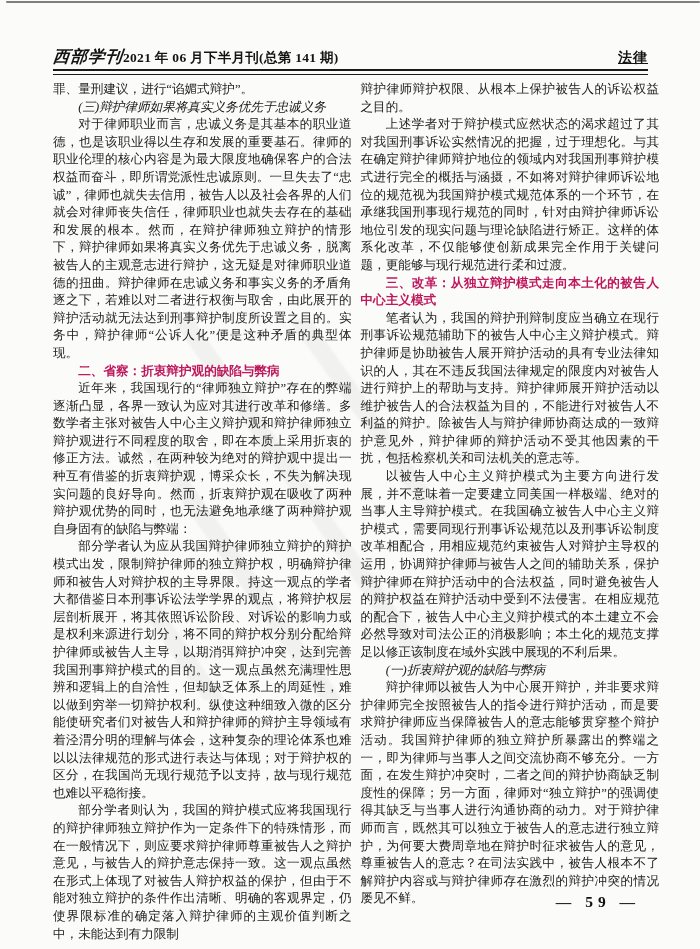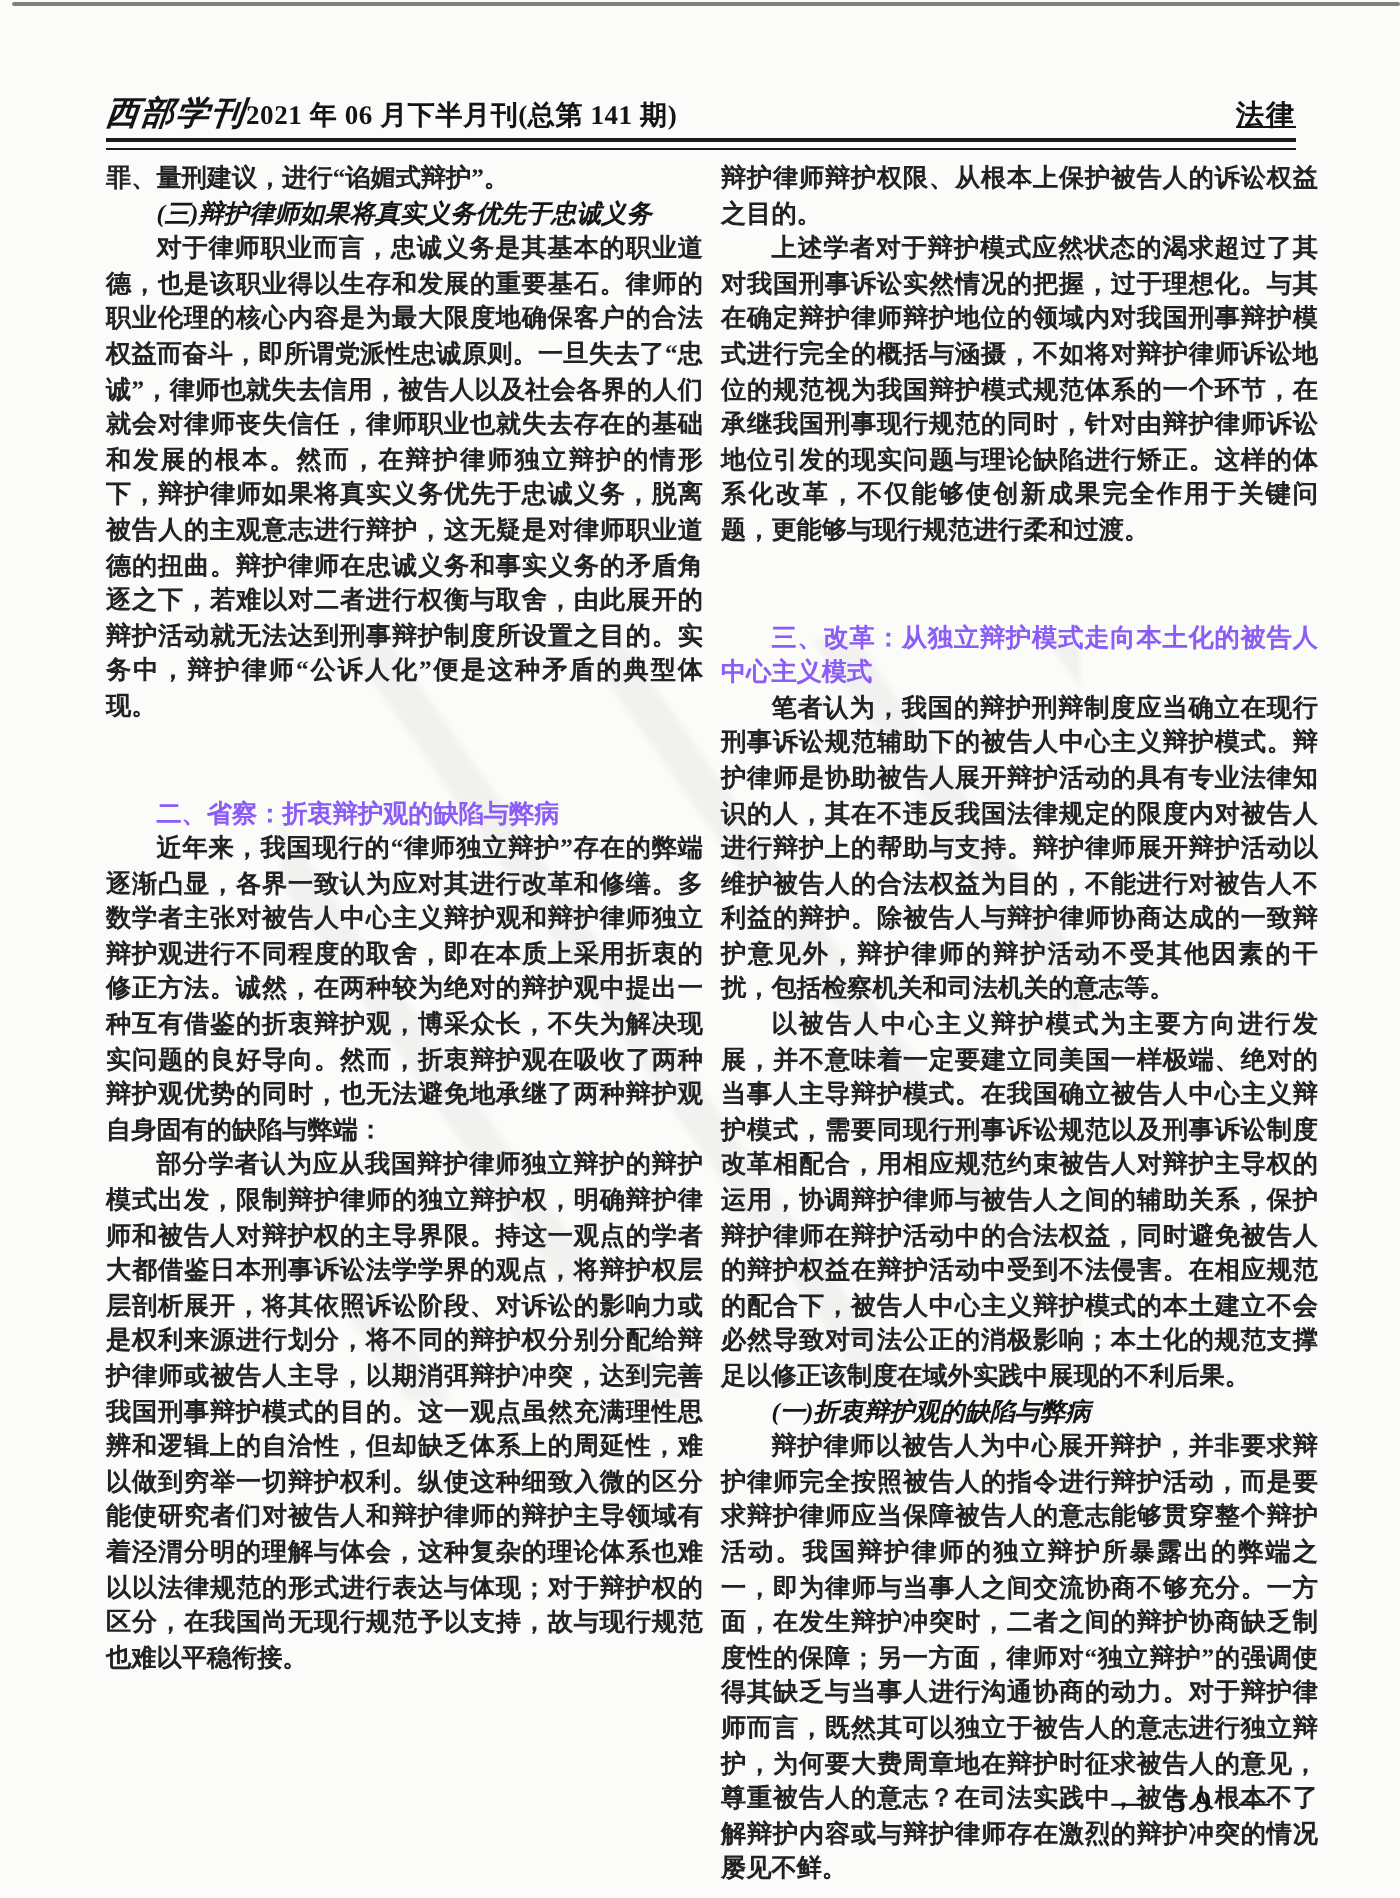--- a/index.html
+++ b/index.html
@@ -39,23 +39,23 @@
   .columns{
     position:absolute;top:81px;left:53px;width:606px;
     display:flex;gap:9px;
   }
   .col{
     width:299px;
     font-size:12.6px;line-height:17.6px;
     text-align:justify;text-justify:inter-ideograph;
     color:#222;
   }
-  .col p{margin:0;text-indent:2em;word-break:break-all;font-weight:bold;}
+  .col p{margin:0;text-indent:2em;word-break:break-all;}
   .col p.cont{text-indent:0;}
-  .col p.h2{font-weight:700;color:#8b5cf6;margin-top:36px;}
+  .col p.h2{font-weight:700;color:#be185d;}
   .col p.h3{font-style:italic;color:#161616;}
   .watermark{
     position:absolute;left:140px;top:320px;width:400px;height:380px;
     background:repeating-linear-gradient(55deg,
       transparent 0 52px,
       rgba(115,115,120,0.07) 52px 70px,
       transparent 70px 96px);
     filter:blur(1.2px);
     pointer-events:none;
   }
@@ -83,20 +83,21 @@
   <div class="watermark"></div>
 
   <div class="columns">
     <div class="col">
       <p class="cont">罪、量刑建议，进行“谄媚式辩护”。</p>
       <p class="h3">(三)辩护律师如果将真实义务优先于忠诚义务</p>
       <p class="para">对于律师职业而言，忠诚义务是其基本的职业道德，也是该职业得以生存和发展的重要基石。律师的职业伦理的核心内容是为最大限度地确保客户的合法权益而奋斗，即所谓党派性忠诚原则。一旦失去了“忠诚”，律师也就失去信用，被告人以及社会各界的人们就会对律师丧失信任，律师职业也就失去存在的基础和发展的根本。然而，在辩护律师独立辩护的情形下，辩护律师如果将真实义务优先于忠诚义务，脱离被告人的主观意志进行辩护，这无疑是对律师职业道德的扭曲。辩护律师在忠诚义务和事实义务的矛盾角逐之下，若难以对二者进行权衡与取舍，由此展开的辩护活动就无法达到刑事辩护制度所设置之目的。实务中，辩护律师“公诉人化”便是这种矛盾的典型体现。</p>
       <p class="h2">二、省察：折衷辩护观的缺陷与弊病</p>
       <p class="para">近年来，我国现行的“律师独立辩护”存在的弊端逐渐凸显，各界一致认为应对其进行改革和修缮。多数学者主张对被告人中心主义辩护观和辩护律师独立辩护观进行不同程度的取舍，即在本质上采用折衷的修正方法。诚然，在两种较为绝对的辩护观中提出一种互有借鉴的折衷辩护观，博采众长，不失为解决现实问题的良好导向。然而，折衷辩护观在吸收了两种辩护观优势的同时，也无法避免地承继了两种辩护观自身固有的缺陷与弊端：</p>
       <p class="para">部分学者认为应从我国辩护律师独立辩护的辩护模式出发，限制辩护律师的独立辩护权，明确辩护律师和被告人对辩护权的主导界限。持这一观点的学者大都借鉴日本刑事诉讼法学学界的观点，将辩护权层层剖析展开，将其依照诉讼阶段、对诉讼的影响力或是权利来源进行划分，将不同的辩护权分别分配给辩护律师或被告人主导，以期消弭辩护冲突，达到完善我国刑事辩护模式的目的。这一观点虽然充满理性思辨和逻辑上的自洽性，但却缺乏体系上的周延性，难以做到穷举一切辩护权利。纵使这种细致入微的区分能使研究者们对被告人和辩护律师的辩护主导领域有着泾渭分明的理解与体会，这种复杂的理论体系也难以以法律规范的形式进行表达与体现；对于辩护权的区分，在我国尚无现行规范予以支持，故与现行规范也难以平稳衔接。</p>
+      <p class="para">部分学者则认为，我国的辩护模式应将我国现行的辩护律师独立辩护作为一定条件下的特殊情形，而在一般情况下，则应要求辩护律师尊重被告人之辩护意见，与被告人的辩护意志保持一致。这一观点虽然在形式上体现了对被告人辩护权益的保护，但由于不能对独立辩护的条件作出清晰、明确的客观界定，仍使界限标准的确定落入辩护律师的主观价值判断之中，未能达到有力限制</p>
     </div>
     <div class="col">
       <p class="cont">辩护律师辩护权限、从根本上保护被告人的诉讼权益之目的。</p>
       <p class="para">上述学者对于辩护模式应然状态的渴求超过了其对我国刑事诉讼实然情况的把握，过于理想化。与其在确定辩护律师辩护地位的领域内对我国刑事辩护模式进行完全的概括与涵摄，不如将对辩护律师诉讼地位的规范视为我国辩护模式规范体系的一个环节，在承继我国刑事现行规范的同时，针对由辩护律师诉讼地位引发的现实问题与理论缺陷进行矫正。这样的体系化改革，不仅能够使创新成果完全作用于关键问题，更能够与现行规范进行柔和过渡。</p>
       <p class="h2">三、改革：从独立辩护模式走向本土化的被告人中心主义模式</p>
       <p class="para">笔者认为，我国的辩护刑辩制度应当确立在现行刑事诉讼规范辅助下的被告人中心主义辩护模式。辩护律师是协助被告人展开辩护活动的具有专业法律知识的人，其在不违反我国法律规定的限度内对被告人进行辩护上的帮助与支持。辩护律师展开辩护活动以维护被告人的合法权益为目的，不能进行对被告人不利益的辩护。除被告人与辩护律师协商达成的一致辩护意见外，辩护律师的辩护活动不受其他因素的干扰，包括检察机关和司法机关的意志等。</p>
       <p class="para">以被告人中心主义辩护模式为主要方向进行发展，并不意味着一定要建立同美国一样极端、绝对的当事人主导辩护模式。在我国确立被告人中心主义辩护模式，需要同现行刑事诉讼规范以及刑事诉讼制度改革相配合，用相应规范约束被告人对辩护主导权的运用，协调辩护律师与被告人之间的辅助关系，保护辩护律师在辩护活动中的合法权益，同时避免被告人的辩护权益在辩护活动中受到不法侵害。在相应规范的配合下，被告人中心主义辩护模式的本土建立不会必然导致对司法公正的消极影响；本土化的规范支撑足以修正该制度在域外实践中展现的不利后果。</p>
       <p class="h3">(一)折衷辩护观的缺陷与弊病</p>
       <p class="para">辩护律师以被告人为中心展开辩护，并非要求辩护律师完全按照被告人的指令进行辩护活动，而是要求辩护律师应当保障被告人的意志能够贯穿整个辩护活动。我国辩护律师的独立辩护所暴露出的弊端之一，即为律师与当事人之间交流协商不够充分。一方面，在发生辩护冲突时，二者之间的辩护协商缺乏制度性的保障；另一方面，律师对“独立辩护”的强调使得其缺乏与当事人进行沟通协商的动力。对于辩护律师而言，既然其可以独立于被告人的意志进行独立辩护，为何要大费周章地在辩护时征求被告人的意见，尊重被告人的意志？在司法实践中，被告人根本不了解辩护内容或与辩护律师存在激烈的辩护冲突的情况屡见不鲜。</p>
     </div>

